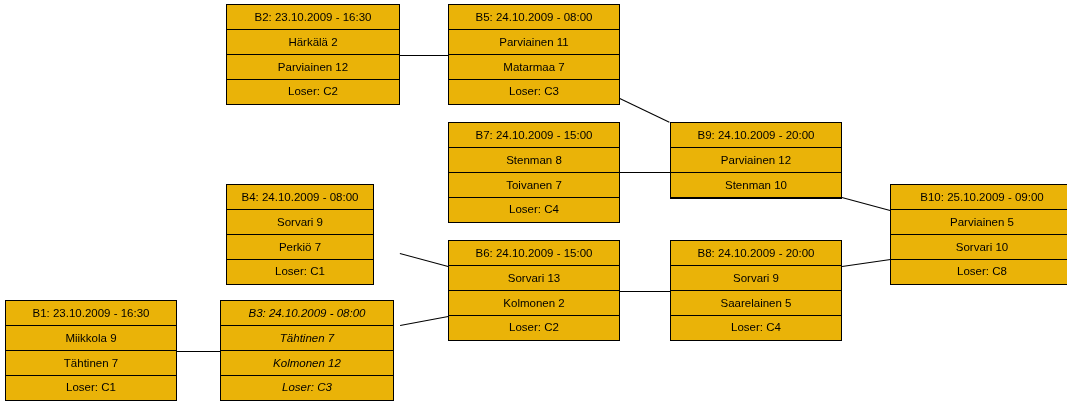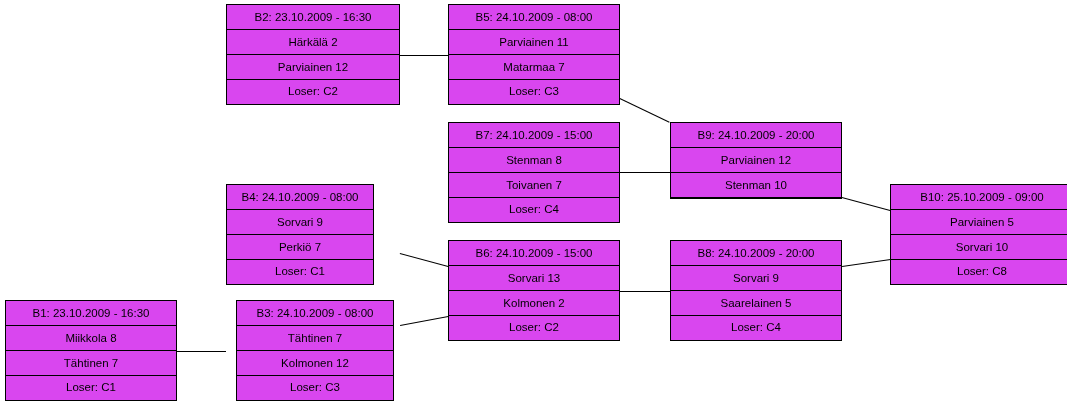--- a/index.html
+++ b/index.html
@@ -12,21 +12,21 @@
     width: 1067px;
     height: 402px;
     background: #ffffff;
     font-family: "Liberation Sans", sans-serif;
     overflow: hidden;
   }
   .match {
     position: absolute;
     box-sizing: border-box;
     border: 1px solid #000000;
-    background: #d946ef;
+    background: #eab308;
     z-index: 2;
   }
   .match .row {
     box-sizing: border-box;
     height: 25px;
     line-height: 24px;
     text-align: center;
     font-size: 11.5px;
     color: #000000;
     border-bottom: 1px solid #000000;
@@ -59,31 +59,31 @@
     <div class="conn conn-h" style="left: 400px; top: 55px; width: 48px;"></div>
     <div class="conn conn-h" style="left: 620px; top: 172px; width: 50px;"></div>
     <div class="conn conn-h" style="left: 620px; top: 291px; width: 50px;"></div>
     <div class="conn conn-d" style="left: 620px; top: 98px; width: 55.4617px; transform: rotate(25.641deg);"></div>
     <div class="conn conn-d" style="left: 400px; top: 253px; width: 49.7293px; transform: rotate(15.1541deg);"></div>
     <div class="conn conn-d" style="left: 400px; top: 325px; width: 48.8365px; transform: rotate(-10.6197deg);"></div>
     <div class="conn conn-d" style="left: 842px; top: 197px; width: 49.7293px; transform: rotate(15.1541deg);"></div>
     <div class="conn conn-d" style="left: 842px; top: 266px; width: 48.5077px; transform: rotate(-8.29714deg);"></div>
     <div class="match" style="left: 5px; top: 300px; width: 172px;">
       <div class="row">B1: 23.10.2009 - 16:30</div>
-      <div class="row">Miikkola 8</div>
+      <div class="row">Miikkola 9</div>
       <div class="row">Tähtinen 7</div>
       <div class="row last">Loser: C1</div>
     </div>
     <div class="match" style="left: 226px; top: 4px; width: 174px;">
       <div class="row">B2: 23.10.2009 - 16:30</div>
       <div class="row">Härkälä 2</div>
       <div class="row">Parviainen 12</div>
       <div class="row last">Loser: C2</div>
     </div>
-    <div class="match" style="left: 236px; top: 300px; width: 158px;">
+    <div class="match" style="left: 220px; top: 300px; width: 174px; font-style: italic;">
       <div class="row">B3: 24.10.2009 - 08:00</div>
       <div class="row">Tähtinen 7</div>
       <div class="row">Kolmonen 12</div>
       <div class="row last">Loser: C3</div>
     </div>
     <div class="match" style="left: 226px; top: 184px; width: 148px;">
       <div class="row">B4: 24.10.2009 - 08:00</div>
       <div class="row">Sorvari 9</div>
       <div class="row">Perkiö 7</div>
       <div class="row last">Loser: C1</div>

